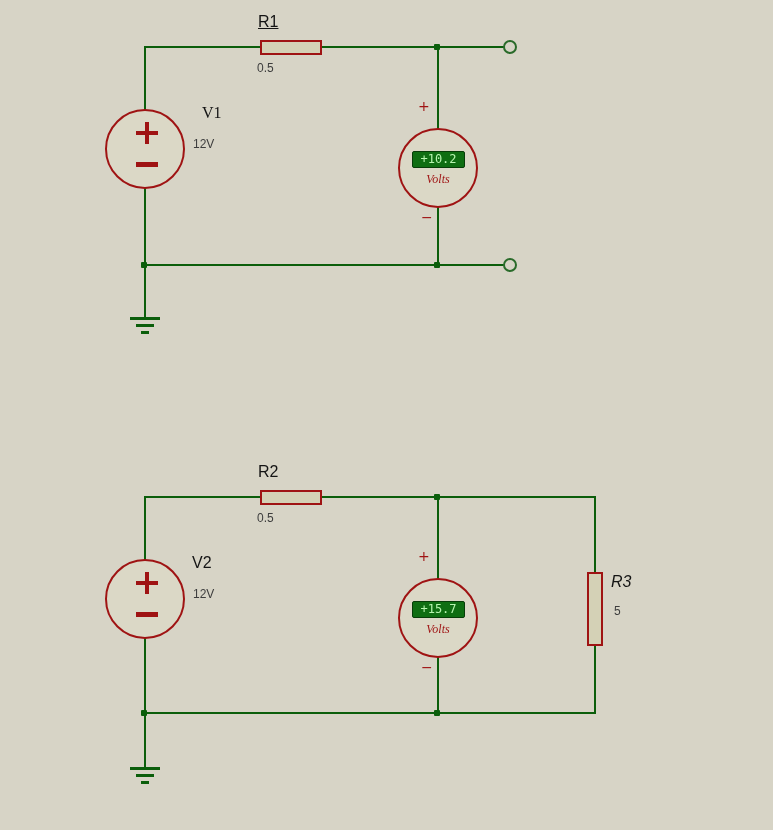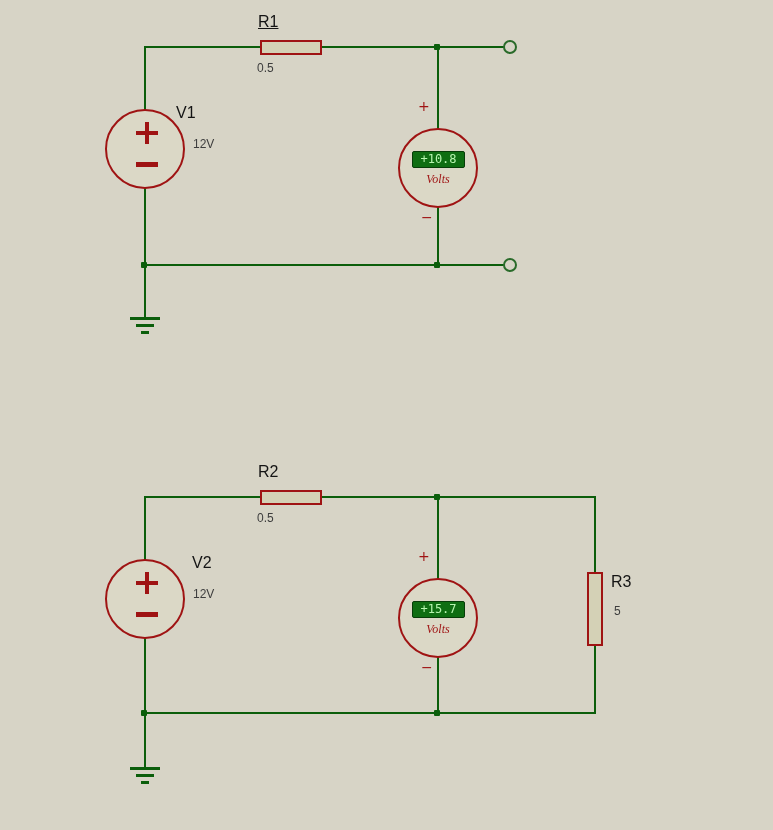--- a/index.html
+++ b/index.html
@@ -59,26 +59,26 @@
 
     <div class="res-body" style="left:260px;top:40px;width:62px;height:15px;"></div>
     <div class="ref-label" style="left:258px;top:13px;text-decoration:underline;">R1</div>
     <div class="val-label" style="left:257px;top:61px;">0.5</div>
 
     <div class="circle-comp" style="left:105px;top:109px;">
       <div class="bar" style="left:29px;top:20px;width:22px;height:4px;"></div>
       <div class="bar" style="left:38px;top:11px;width:4px;height:22px;"></div>
       <div class="bar" style="left:29px;top:51px;width:22px;height:5px;"></div>
     </div>
-    <div class="ref-label" style="left:176px;top:104px;">V1</div>
+    <div class="ref-label" style="left:202px;top:104px;font-family:Liberation Serif, serif;">V1</div>
     <div class="val-label" style="left:193px;top:137px;">12V</div>
 
     <div class="pol-mark" style="left:418px;top:98px;">+</div>
     <div class="circle-comp" style="left:398px;top:128px;"></div>
-    <div class="display" style="left:412px;top:151px;width:53px;height:17px;">+10.8</div>
+    <div class="display" style="left:412px;top:151px;width:53px;height:17px;">+10.2</div>
     <div class="volts-label" style="left:398px;top:172px;width:80px;">Volts</div>
     <div class="pol-mark" style="left:421px;top:209px;">−</div>
 
     <div>
       <div class="gnd-bar" style="left:130px;top:317px;width:30px;"></div>
       <div class="gnd-bar" style="left:136px;top:324px;width:18px;"></div>
       <div class="gnd-bar" style="left:141px;top:331px;width:8px;"></div>
     </div>
   </div>
 
@@ -108,21 +108,21 @@
     <div class="ref-label" style="left:192px;top:554px;">V2</div>
     <div class="val-label" style="left:193px;top:587px;">12V</div>
 
     <div class="pol-mark" style="left:418px;top:548px;">+</div>
     <div class="circle-comp" style="left:398px;top:578px;"></div>
     <div class="display" style="left:412px;top:601px;width:53px;height:17px;">+15.7</div>
     <div class="volts-label" style="left:398px;top:622px;width:80px;">Volts</div>
     <div class="pol-mark" style="left:421px;top:659px;">−</div>
 
     <div class="res-body" style="left:587px;top:572px;width:16px;height:74px;"></div>
-    <div class="ref-label" style="left:611px;top:573px;">R3</div>
+    <div class="ref-label" style="left:611px;top:573px;font-style:italic;">R3</div>
     <div class="val-label" style="left:614px;top:604px;">5</div>
 
     <div>
       <div class="gnd-bar" style="left:130px;top:767px;width:30px;"></div>
       <div class="gnd-bar" style="left:136px;top:774px;width:18px;"></div>
       <div class="gnd-bar" style="left:141px;top:781px;width:8px;"></div>
     </div>
   </div>
 
 </div>

